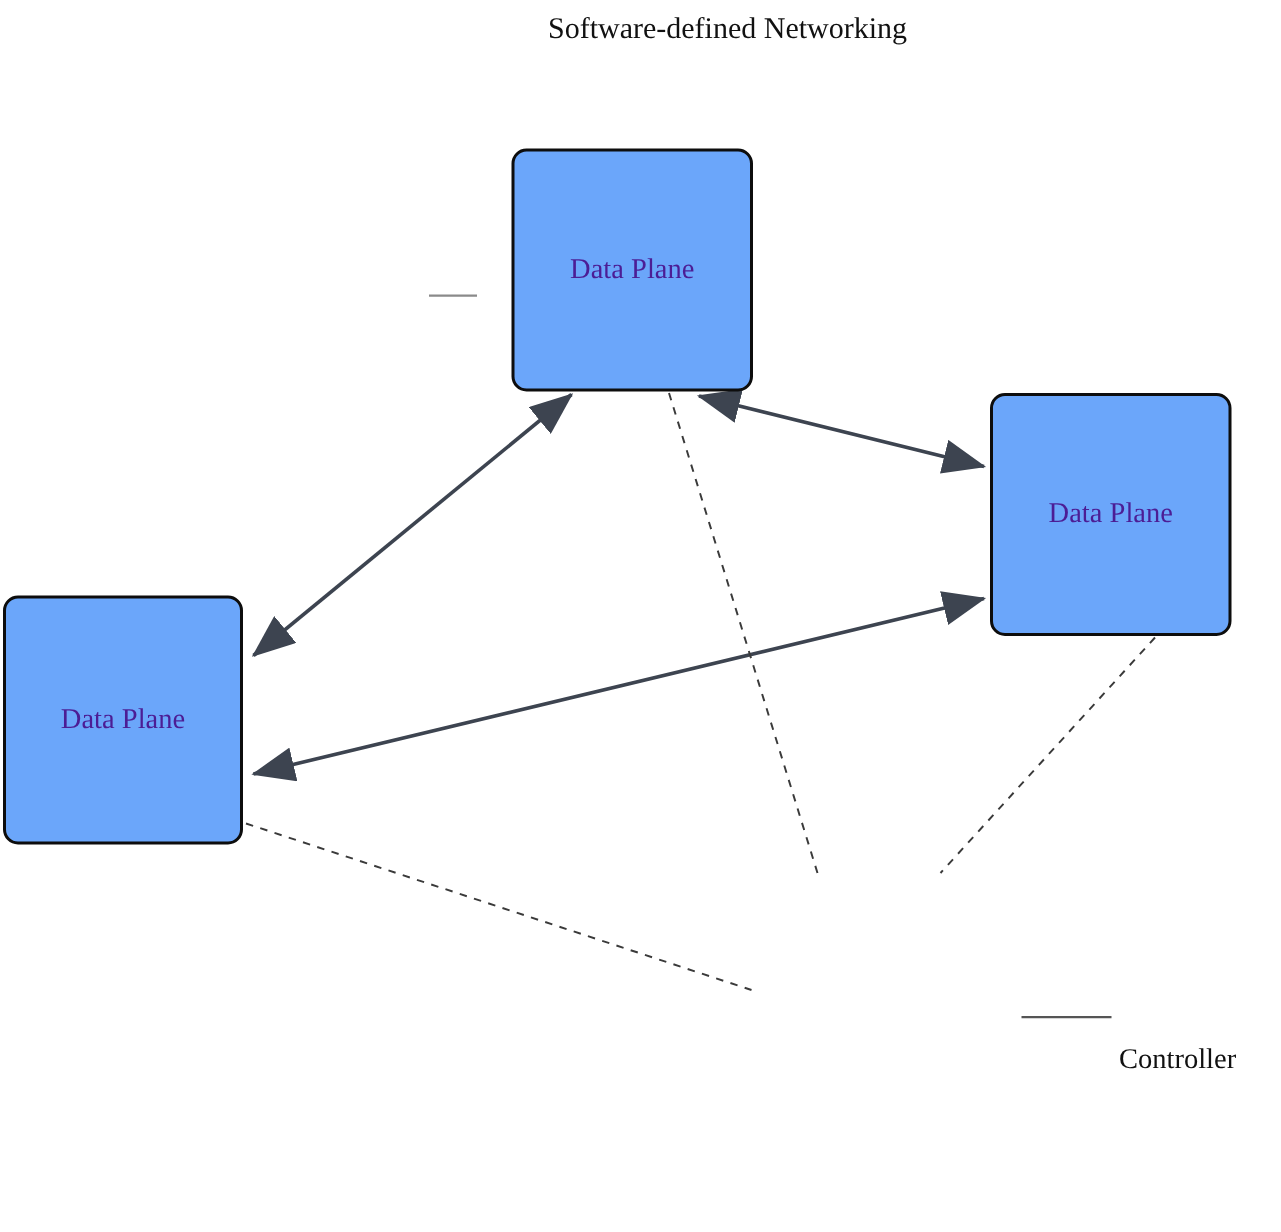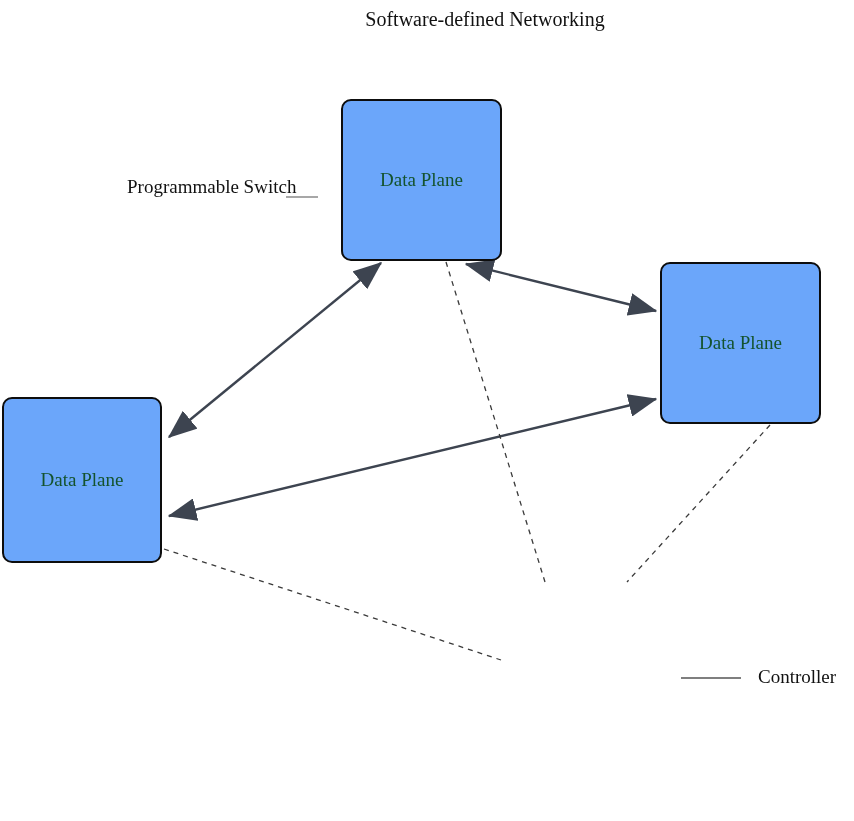--- a/index.html
+++ b/index.html
@@ -20,36 +20,36 @@
   }
   .edges-layer{
     position:absolute;left:0;top:0;width:854px;height:821px;
   }
   .node{
     position:absolute;
     box-sizing:border-box;
     border:2px solid #0d0d0d;
     border-radius:10px;
     display:flex;align-items:center;justify-content:center;
-    font-size:19px;color:#14532d;
+    font-size:19px;color:#4c1d95;
     text-align:center;
   }
   .node-blue{background:#6BA6FA;}
   .node-orange{background:#F99632;}
   .node-top{left:341px;top:99px;width:161px;height:162px;}
   .node-right{left:660px;top:262px;width:161px;height:162px;}
   .node-left{left:2px;top:397px;width:160px;height:166px;}
   .node-control{left:502px;top:583px;width:160px;height:237px;}
   .node-control .node-label{display:inline-block;max-width:80px;line-height:31px;}
   .annotation{
     position:absolute;
     font-size:19px;color:#111111;
   }
   .annotation-programmable{left:127px;top:171px;width:170px;line-height:32px;}
-  .annotation-controller{left:746px;top:666px;white-space:nowrap;margin-left:12px;}
+  .annotation-controller{left:746px;top:696px;white-space:nowrap;}
 </style>
 </head>
 <body>
 
 <div class="canvas">
 
   <div class="diagram-title">Software-defined Networking</div>
 
   <svg class="edges-layer" width="854" height="821" viewBox="0 0 854 821" xmlns="http://www.w3.org/2000/svg">
     <defs>
@@ -76,17 +76,16 @@
 
   <div class="node node-blue node-right">
     <span class="node-label">Data Plane</span>
   </div>
 
   <div class="node node-blue node-left">
     <span class="node-label">Data Plane</span>
   </div>
 
 
-  <div class="annotation annotation-programmable">Programmable Switch</div>
 
   <div class="annotation annotation-controller">Controller</div>
 
 </div>
 
 </body></html>

